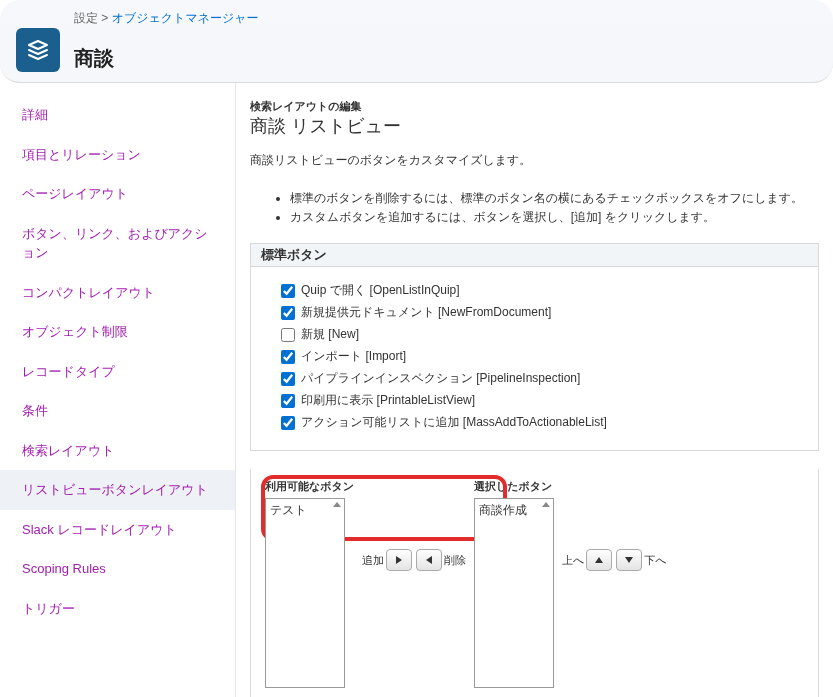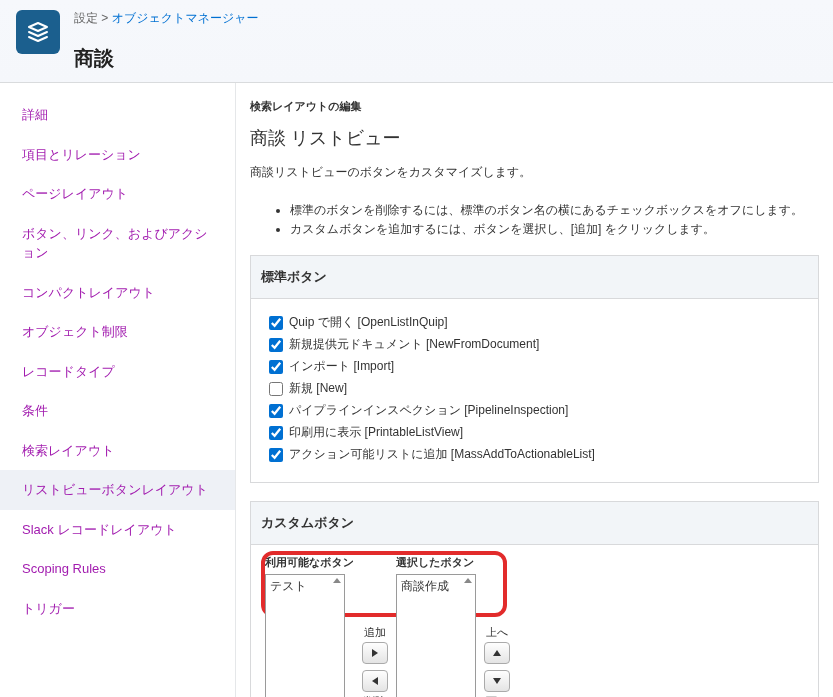--- a/index.html
+++ b/index.html
@@ -1,43 +1,43 @@
 <!DOCTYPE html>
 <html><head>
 <meta charset="utf-8">
 <style>
   * { box-sizing: border-box; margin: 0; padding: 0; }
   body { font-family: "Hiragino Kaku Gothic Pro", "Meiryo", sans-serif; font-size: 13px; color: #333; background: #fff; width: 833px; }
-  .header { display: flex; align-items: flex-start; padding: 10px 16px; border-bottom: 1px solid #d9dbdd; background-image: linear-gradient(#f6f8fc,#f5f7fb); }
+  .header { display: flex; align-items: flex-end; padding: 10px 16px; border-bottom: 1px solid #d9dbdd; background-image: linear-gradient(#f6f8fc,#f5f7fb); border-radius: 20px; }
   .header-icon { width: 44px; height: 44px; background: #1b5f8e; border-radius: 6px; display: flex; align-items: center; justify-content: center; margin-right: 14px; }
   .header-icon svg { width: 24px; height: 24px; fill: #fff; }
   .breadcrumb { font-size: 12px; color: #666; }
   .breadcrumb a { color: #0070d2; text-decoration: none; }
   .page-title { font-size: 20px; font-weight: bold; color: #222; margin-top: 18px; }
   .content { display: flex; }
   .sidebar { width: 236px; border-right: 1px solid #e5e7e9; padding: 12px 0; }
   .sidebar-item { padding: 10px 22px; font-size: 13px; color: #a21caf; cursor: pointer; line-height: 1.5; }
   .sidebar-item.active { background: #eef1f6; font-weight: normal; }
   .main { flex: 1; padding: 16px 14px 30px 14px; min-width: 0; }
-  .edit-label { font-size: 11px; color: #333; font-weight: bold; margin-bottom: 12px; }
-  .main-title { font-size: 18px; color: #333; margin-bottom: 14px; font-family: Liberation Serif, serif; }
+  .edit-label { font-size: 11px; color: #333; font-weight: bold; margin-bottom: 0; }
+  .main-title { font-size: 18px; color: #333; margin-bottom: 14px; }
   .desc { font-size: 12px; margin-bottom: 6px; }
   .bullets { list-style: disc; margin: 20px 0 16px 40px; font-size: 12px; line-height: 1.6; }
-  .section-header { background: #f2f5f8; border: 1px solid #d8d9db; border-bottom: 1px solid #d8d9db; padding: 12px 10px; font-weight: bold; font-size: 13px; color: #333; }
+  .section-header { background: #f2f5f8; border: 1px solid #d8d9db; border-bottom: 1px solid #d8d9db; padding: 2px 10px; font-weight: bold; font-size: 13px; color: #333; }
   .section-body { border: 1px solid #d8d9db; border-top: none; padding: 10px 14px 14px 14px; margin-bottom: 18px; }
-  .checkbox-row { display: flex; align-items: center; margin: 5px 4px; font-size: 12px; }
+  .checkbox-row { display: flex; align-items: center; margin: 5px 16px; font-size: 12px; }
   .checkbox-row input { margin-right: 6px; accent-color: #0070d2; width: 14px; height: 14px; }
   .custom-wrap { position: relative; }
   .highlight-box { position: absolute; top: -4px; left: -4px; width: 246px; height: 66px; border: 4px solid #e22b2b; border-radius: 12px; pointer-events: none; }
   .dual-list { display: flex; gap: 8px; align-items: flex-start; }
   .col { display: flex; flex-direction: column; }
   .col-label { font-size: 11px; font-weight: bold; margin-bottom: 4px; }
   .listbox { width: 80px; height: 190px; border: 1px solid #9a9a9a; background: #fff; font-size: 12px; padding: 2px; overflow-y: auto; }
   .listbox .opt { padding: 1px 2px; cursor: pointer; white-space: nowrap; }
-  .btn-col { display: flex; flex-direction: column; align-items: center; justify-content: flex-start; padding-top: 70px; gap: 2px;}
+  .btn-col { display: flex; flex-direction: row; align-items: center; justify-content: flex-start; padding-top: 70px; gap: 2px;}
   .btn-col .lbl { font-size: 11px; color: #333; }
   .icon-btn { width: 26px; height: 22px; border: 1px solid #aaa; background: linear-gradient(#fefefe,#e4e4e4); border-radius: 4px; display: flex; align-items: center; justify-content: center; cursor: pointer; color: #333; font-size: 11px; }
   .icon-btn svg { width: 10px; height: 10px; fill: #333; }
   .spacer-btn { height: 2px; }
   .scroll-tri { position: relative; }
   .scroll-tri::after { content:""; position:absolute; right:3px; width:0; height:0; border-left:4px solid transparent; border-right:4px solid transparent; }
   .scroll-tri.up::after { top:3px; border-bottom:5px solid #888; }
 </style>
 </head>
 <body>
@@ -86,42 +86,41 @@
     <div class="section-body" id="standard-body">
         <label class="checkbox-row">
           <input type="checkbox" checked="" style="">
           <span>Quip で開く [OpenListInQuip]</span>
         </label>
         <label class="checkbox-row">
           <input type="checkbox" checked="" style="">
           <span>新規提供元ドキュメント [NewFromDocument]</span>
         </label>
         <label class="checkbox-row">
+          <input type="checkbox" style="">
+          <span>新規 [New]</span>
+        </label>
+        <label class="checkbox-row">
           <input type="checkbox" checked="" style="">
           <span>インポート [Import]</span>
-        </label>
-        <label class="checkbox-row">
-          <input type="checkbox" style="">
-          <span>新規 [New]</span>
         </label>
         <label class="checkbox-row">
           <input type="checkbox" checked="" style="">
           <span>パイプラインインスペクション [PipelineInspection]</span>
         </label>
         <label class="checkbox-row">
           <input type="checkbox" checked="" style="">
           <span>印刷用に表示 [PrintableListView]</span>
         </label>
         <label class="checkbox-row">
           <input type="checkbox" checked="" style="">
           <span>アクション可能リストに追加 [MassAddToActionableList]</span>
         </label>
       </div>
 
-    <div class="section-header">カスタムボタン</div>
     <div class="section-body">
       <div class="custom-wrap">
         <div class="highlight-box"></div>
         <div class="dual-list">
           <div class="col">
             <div class="col-label">利用可能なボタン</div>
             <div class="listbox scroll-tri up" id="available-list">
                 <div class="opt">テスト</div>
               </div>
           </div>

